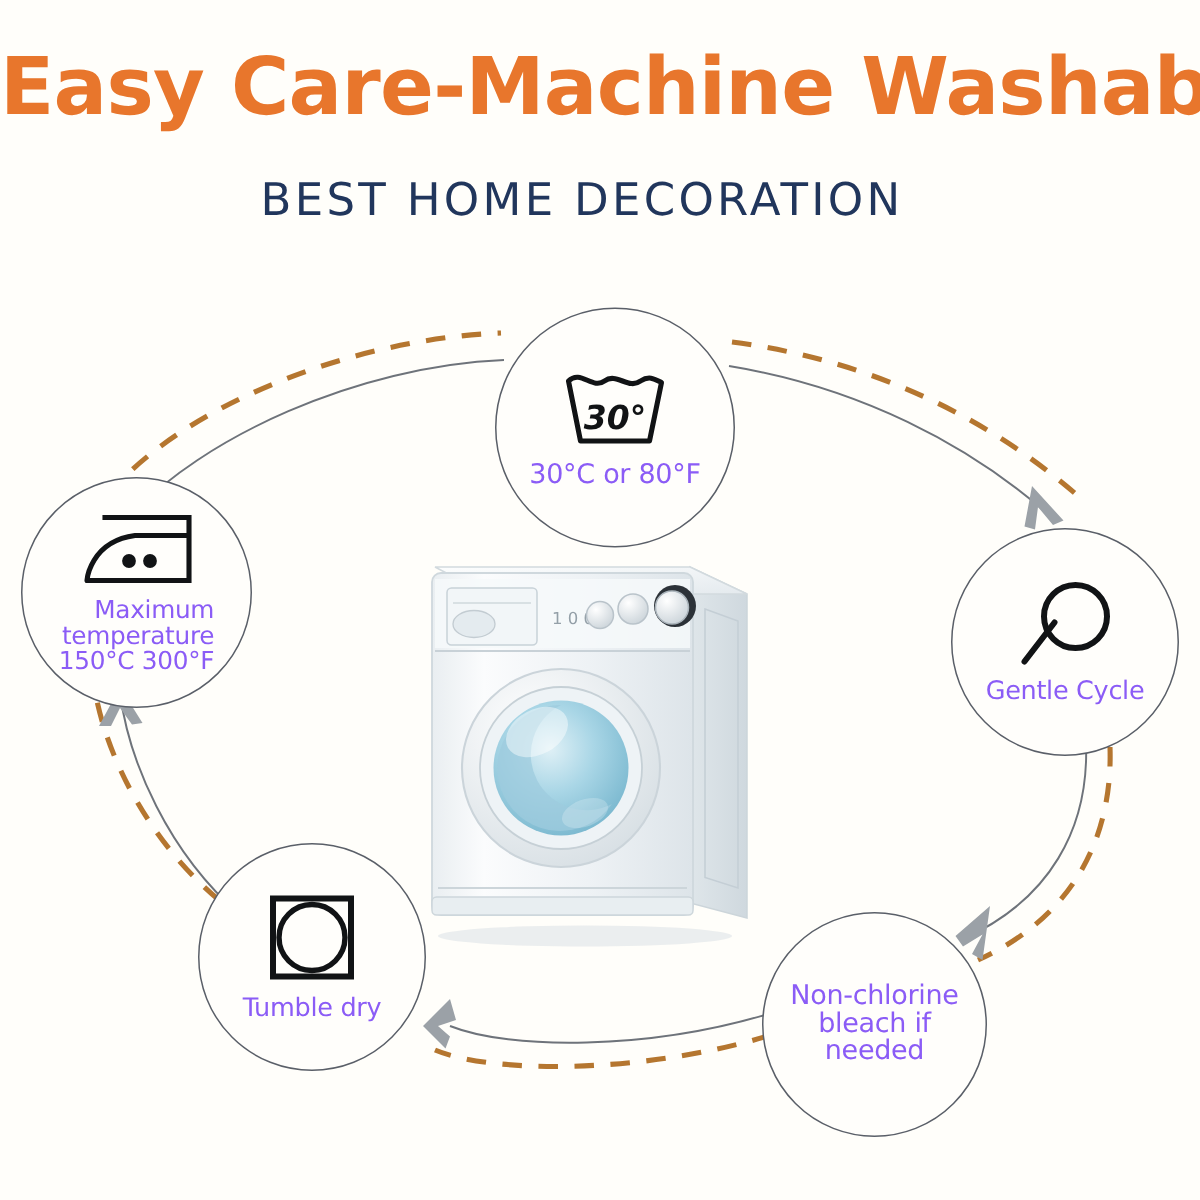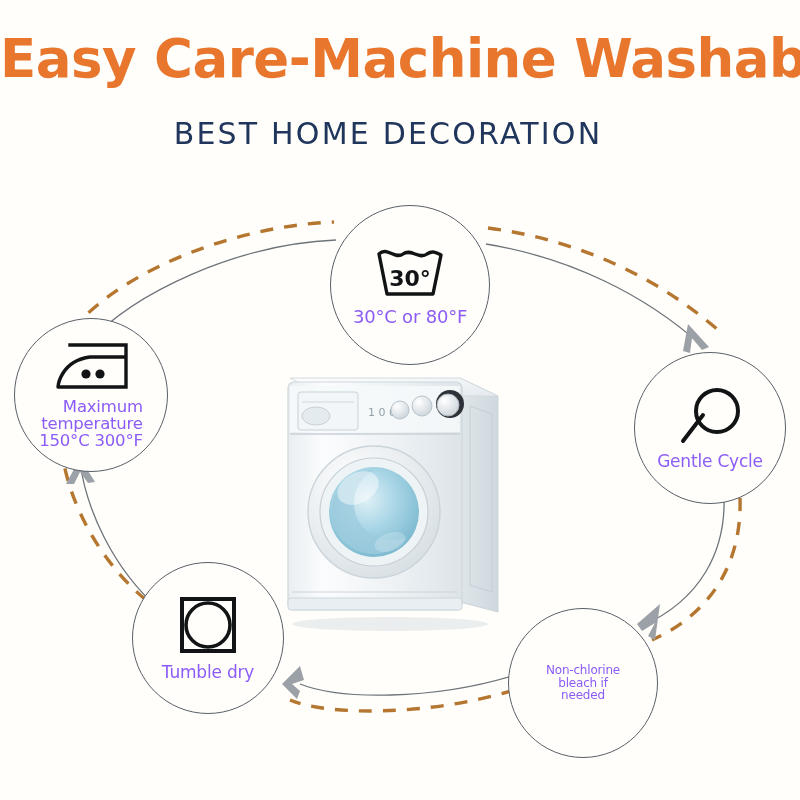--- a/index.html
+++ b/index.html
@@ -84,29 +84,29 @@
   .node .cap {
     font-size: 17px;
     line-height: 1.04;
     letter-spacing: -0.2px;
     color: #8b5cf6;
     white-space: pre-line;
   }
 
   
   #node-wash   { left: 330px; top: 205px;  width: 160px; height: 160px; }
-  #node-wash .sym   { margin-bottom: 8px; }
+  #node-wash .sym   { margin-bottom: 8px; font-style: italic; }
   #node-wash .cap   { font-size: 18px; }
 
   #node-gentle { left: 634px; top: 352px;  width: 152px; height: 152px; }
   #node-gentle .sym { margin-bottom: 6px; }
 
   #node-bleach { left: 508px; top: 608px;  width: 150px; height: 150px; }
   #node-bleach .sym { margin-bottom: 2px; }
-  #node-bleach .cap { font-size: 12px; }
+  #node-bleach .cap { font-size: 18px; }
 
   #node-tumble { left: 132px; top: 562px;  width: 152px; height: 152px; }
   #node-tumble .sym { margin-bottom: 8px; }
 
   #node-iron   { left: 14px;  top: 318px;  width: 154px; height: 154px; }
   #node-iron .sym   { margin-bottom: 3px; }
   #node-iron .cap   { font-size: 16.5px; text-align: right; }
 </style>
 </head>
 <body>

